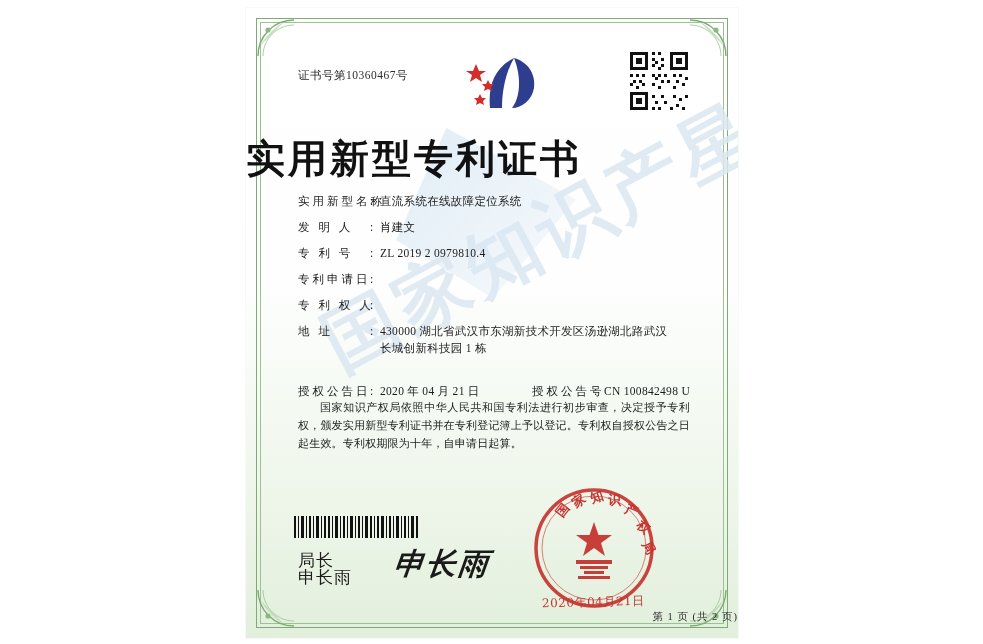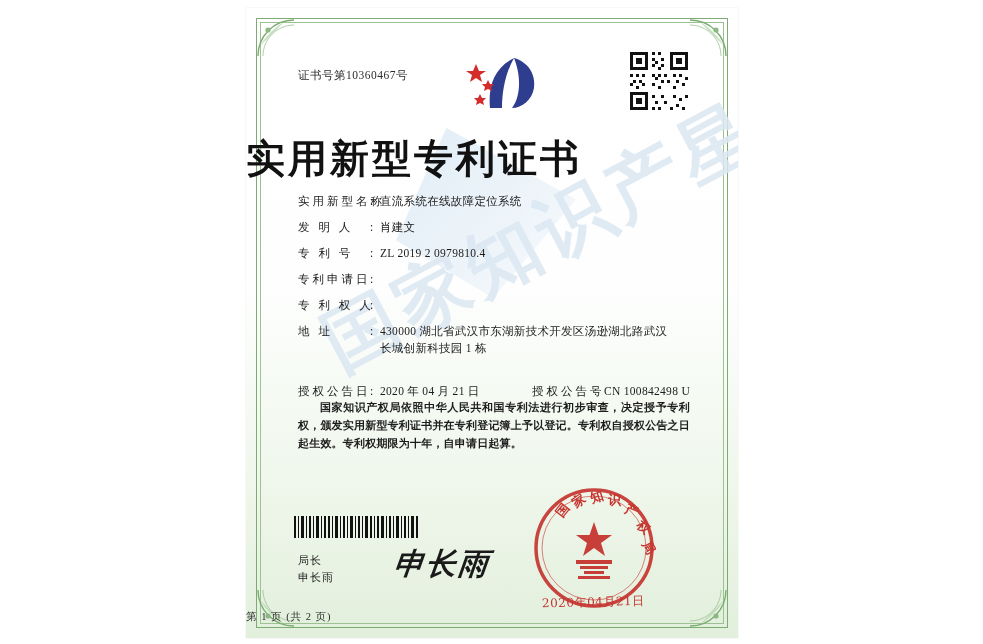--- a/index.html
+++ b/index.html
@@ -161,21 +161,20 @@
   
   .paragraphs {
     position: absolute;
     left: 52px;
     top: 390px;
     width: 392px;
     font-size: 11px;
     line-height: 18px;
     color: #1c1c1c;
     letter-spacing: 0.2px;
-    font-weight: bold;
   }
   .paragraphs p {
     margin: 0 0 6px 0;
     text-indent: 22px;
     text-align: justify;
   }
 
   
   .barcode {
     position: absolute;
@@ -183,21 +182,21 @@
     top: 508px;
     width: 126px;
     height: 22px;
   }
 
   
   .sig-label {
     position: absolute;
     left: 52px;
     top: 544px;
-    font-size: 11px;
+    font-size: 17px;
     line-height: 17px;
     color: #1c1c1c;
     letter-spacing: 1px;
   }
   .signature {
     position: absolute;
     left: 148px;
     top: 536px;
     font-family: "DejaVu Serif", serif;
     font-size: 30px;
@@ -225,21 +224,21 @@
     letter-spacing: 0.5px;
     font-family: "DejaVu Serif", serif;
     transform: rotate(-1.5deg);
   }
 
   .footer {
     position: absolute;
     left: 0;
     right: 0;
     bottom: 14px;
-    text-align: left;
+    text-align: right;
     font-size: 10.5px;
     color: #2b2b2b;
     letter-spacing: 1px;
   }
 </style>
 </head>
 <body>
 
 <div class="page">
   <div class="certificate">

